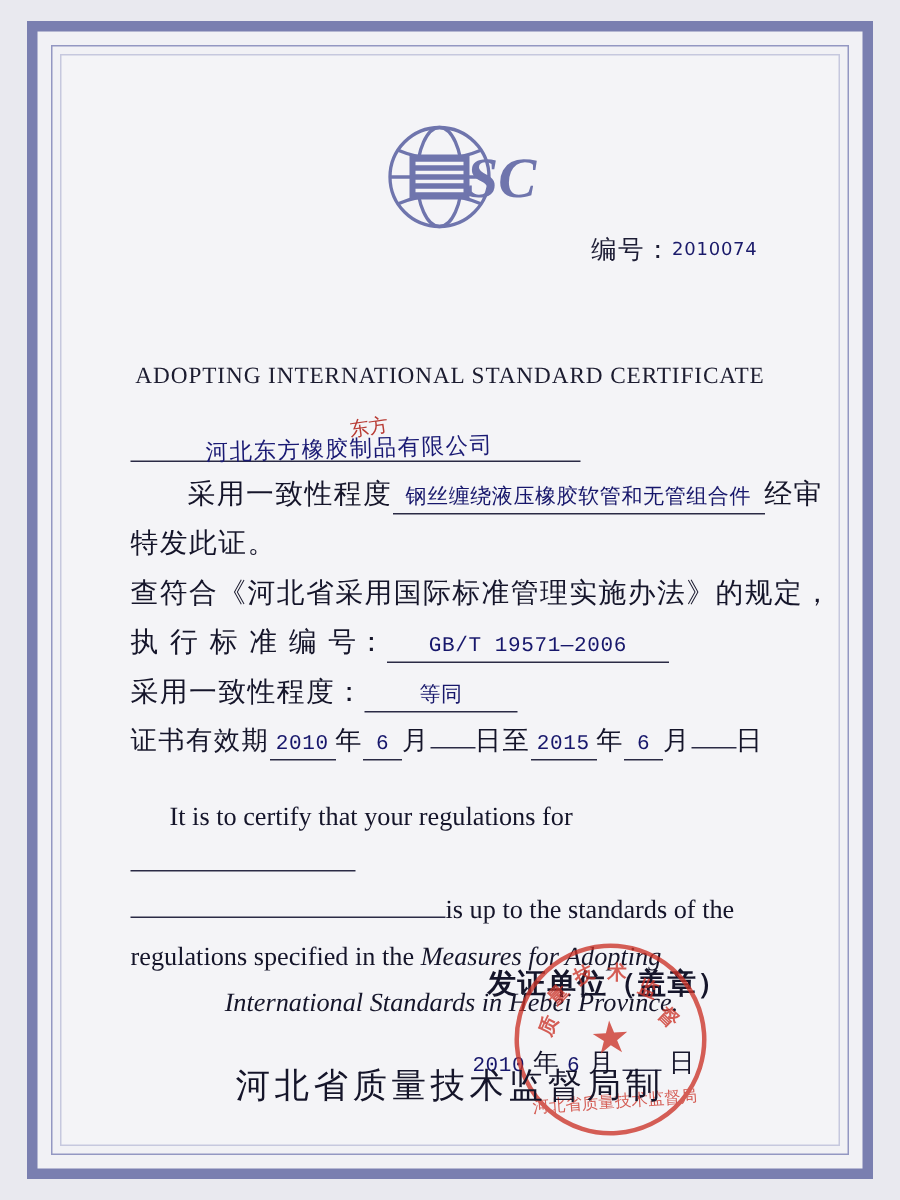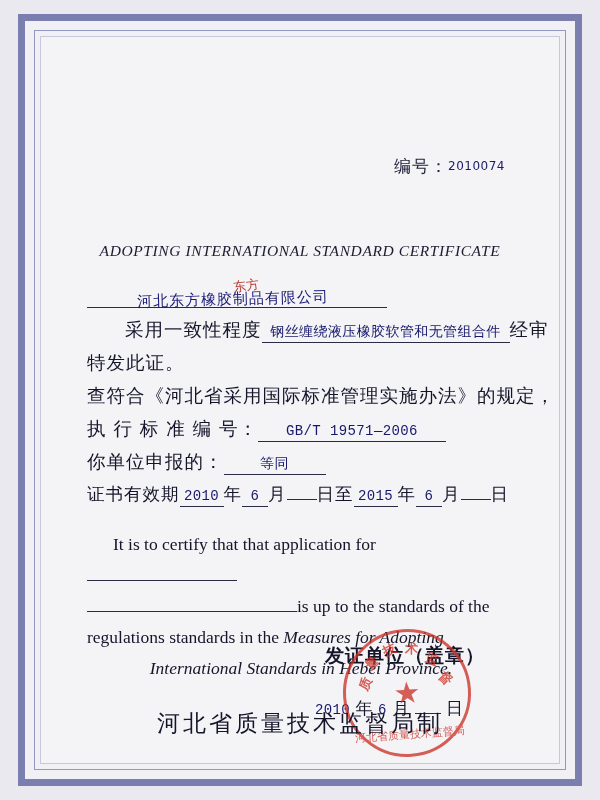--- a/index.html
+++ b/index.html
@@ -96,21 +96,20 @@
   }
   .title-en {
     position: absolute;
     left: 0; right: 0;
     top: 205px;
     text-align: center;
     font-size: 15.5px;
     letter-spacing: 0.6px;
     color: #1c1c30;
     font-family: "Liberation Serif", serif;
-    font-style: italic;
   }
   
   .body {
     position: absolute;
     left: 46px;
     right: 44px;
     top: 246px;
     color: #15152a;
     font-size: 19px;
     line-height: 33px;
@@ -248,20 +247,41 @@
   }
 </style>
 </head>
 <body>
 
 <div class="page">
   <div class="frame-outer">
     <div class="frame-mid">
       <div class="frame-inner">
 
+        <div class="emblem-wrap">
+          <div class="emblem">
+            <svg width="118" height="74" viewBox="0 0 118 74">
+              <g fill="none" stroke="#6f75ad" stroke-width="2.2">
+                <circle cx="52" cy="37" r="33"></circle>
+                <ellipse cx="52" cy="37" rx="15" ry="33"></ellipse>
+                <line x1="19" y1="37" x2="85" y2="37"></line>
+                <path d="M24 19 Q52 31 80 19"></path>
+                <path d="M24 55 Q52 43 80 55"></path>
+              </g>
+              <rect x="32" y="22" width="40" height="30" fill="#6f75ad"></rect>
+              <g stroke="#f4f4f7" stroke-width="2.2">
+                <line x1="36" y1="28" x2="68" y2="28"></line>
+                <line x1="36" y1="34" x2="68" y2="34"></line>
+                <line x1="36" y1="40" x2="68" y2="40"></line>
+                <line x1="36" y1="46" x2="68" y2="46"></line>
+              </g>
+              <text x="70" y="50" font-family="Liberation Serif, serif" font-size="38" font-style="italic" font-weight="bold" fill="#6f75ad">SC</text>
+            </svg>
+          </div>
+        </div>
 
         <div class="serial">
           <span>编号：</span><span class="hand">2010074</span>
         </div>
 
         <div class="title-en">ADOPTING INTERNATIONAL STANDARD CERTIFICATE</div>
 
         <div class="body">
 
           <div class="line" style="height:30px">
@@ -276,37 +296,37 @@
 
           <div class="line cn">特发此证。</div>
           <div class="line cn">查符合《河北省采用国际标准管理实施办法》的规定，</div>
 
           <div class="line cn">
             <span>执 行 标 准 编 号：</span><span class="ul hand" style="min-width:180px;padding:0 4px">GB/T 19571—2006</span>
           </div>
 
 
           <div class="line cn">
-            <span>你单位申报的：</span><span class="ul hand" style="min-width:90px;padding:0 6px">等同</span>
+            <span>采用一致性程度：</span><span class="ul hand" style="min-width:90px;padding:0 6px">等同</span>
           </div>
 
           <div class="line cn" style="font-size:17.5px">
             <span>证书有效期</span><span class="ul hand" style="width:44px">2010</span><span>年</span><span class="ul hand" style="width:26px">6</span><span>月</span><span class="ul" style="width:30px;height:16px"></span><span>日</span><span>至</span><span class="ul hand" style="width:44px">2015</span><span>年</span><span class="ul hand" style="width:26px">6</span><span>月</span><span class="ul" style="width:30px;height:16px"></span><span>日</span>
           </div>
         </div>
 
         <div class="en-block">
           <div>
-            <span style="padding-left:26px">It is to certify that that application for</span><span class="blank-long" style="width:150px"></span>
+            <span style="padding-left:26px">It is to certify that your regulations for</span><span class="blank-long" style="width:150px"></span>
           </div>
           <div>
             <span class="blank-long" style="width:210px"></span><span>is up to the standards of the</span>
           </div>
           <div>
-            <span>regulations standards in the </span><span class="it">Measures   for   Adopting</span>
+            <span>regulations specified in the </span><span class="it">Measures   for   Adopting</span>
           </div>
           <div class="it">International Standards in Hebei Province.</div>
         </div>
 
         <div class="issuer">发证单位（盖章）</div>
         <div class="issue-date">
           <span class="hand">2010</span>
           <span>年</span>
           <span class="hand">6</span>
           <span>月</span>

